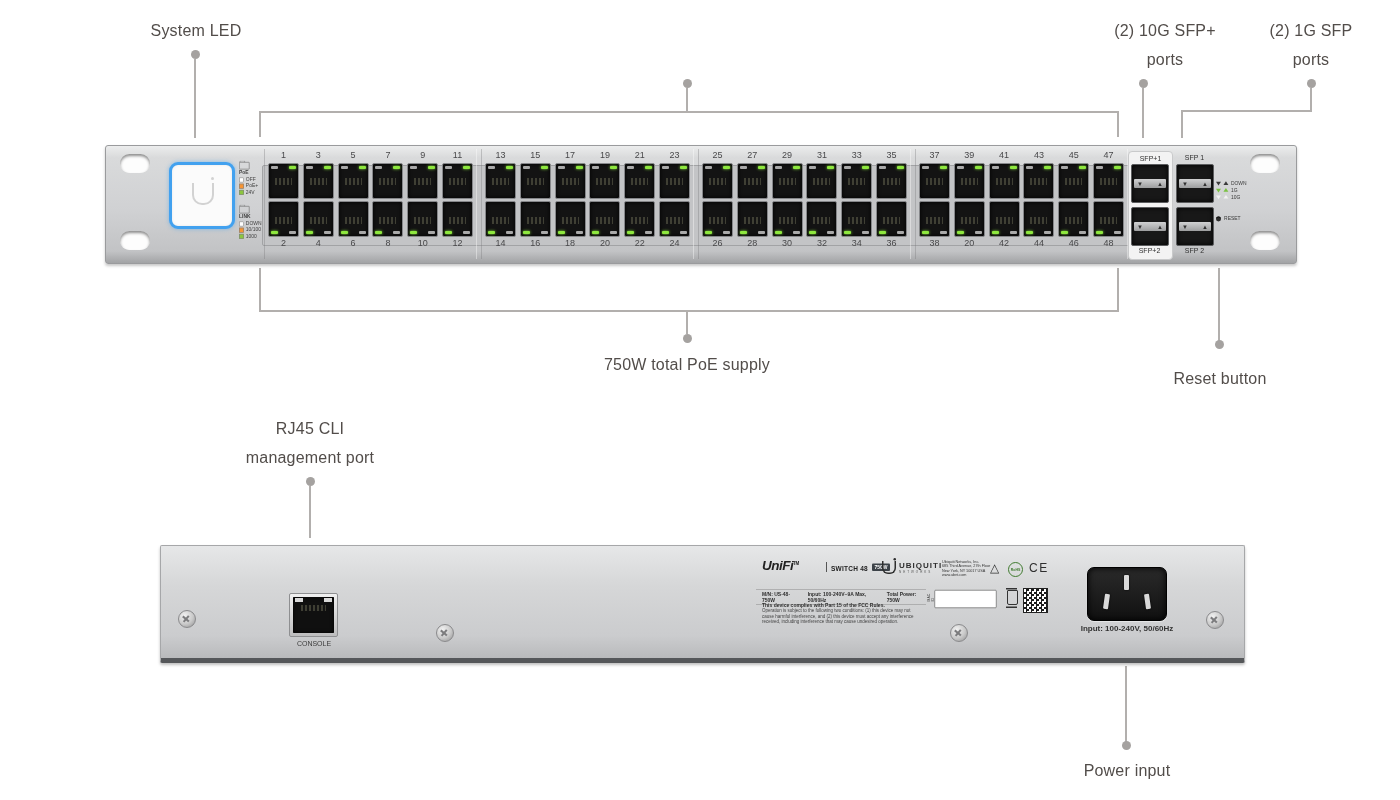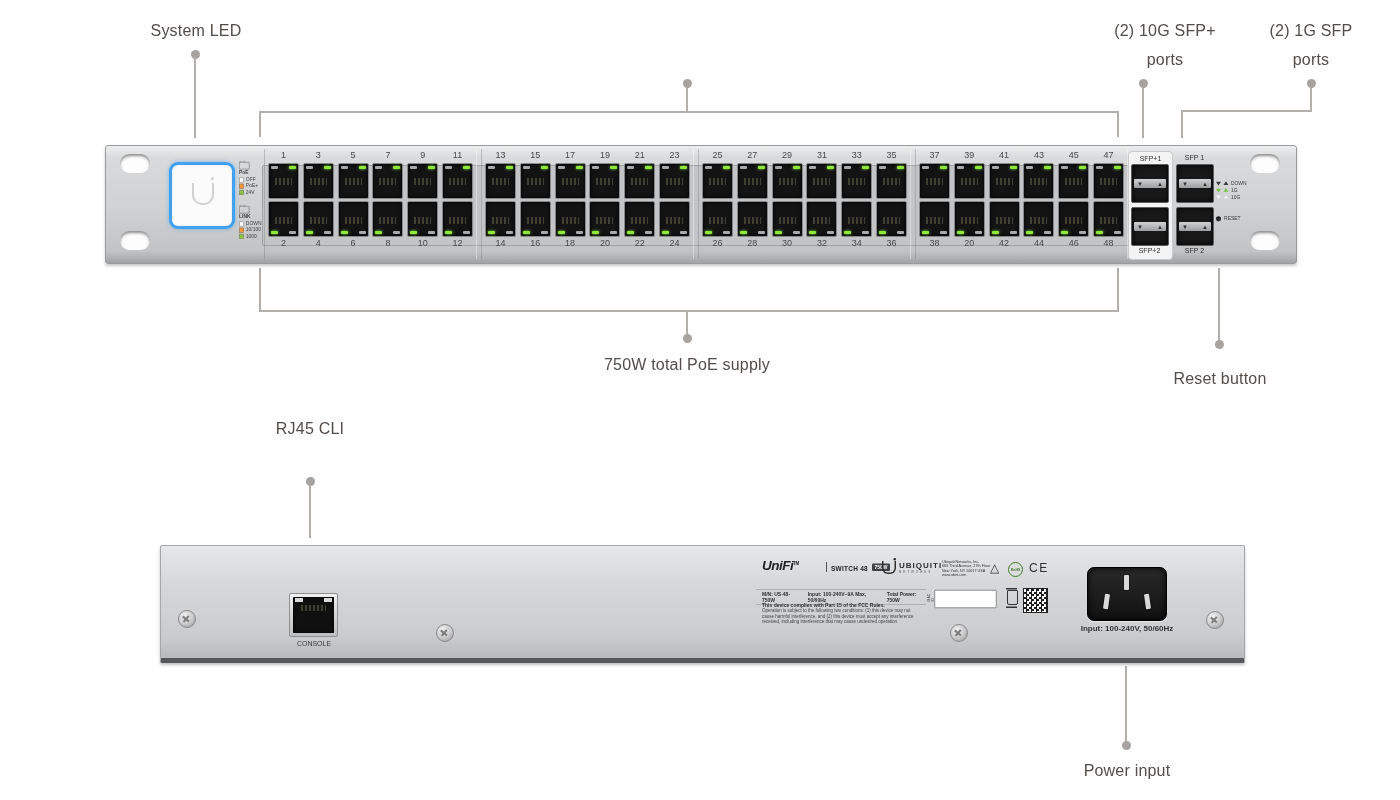--- a/index.html
+++ b/index.html
@@ -158,20 +158,21 @@
 <div class="co-line" style="left:686px;top:312px;width:2px;height:22px;"></div>
 <div class="co-dot" style="left:683px;top:334px;"></div>
 <div class="co-label" style="left:567px;top:350px;">750W total PoE supply</div>
 
 <div class="co-line" style="left:1218px;top:268px;width:2px;height:73px;"></div>
 <div class="co-dot" style="left:1215px;top:340px;"></div>
 <div class="co-label" style="left:1100px;top:364px;">Reset button</div>
 
 <div class="co-label" style="left:190px;top:414px;">
   <div>RJ45 CLI</div>
+  <div>management port</div>
 </div>
 <div class="co-dot" style="left:306px;top:477px;"></div>
 <div class="co-line" style="left:309px;top:486px;width:2px;height:52px;"></div>
 
 <div class="co-line" style="left:1125px;top:666px;width:2px;height:77px;"></div>
 <div class="co-dot" style="left:1122px;top:741px;"></div>
 <div class="co-label" style="left:1007px;top:756px;">Power input</div>
 
 <div class="panel-front">
   <div class="ear-hole" style="left:14px;top:8px;"></div>

